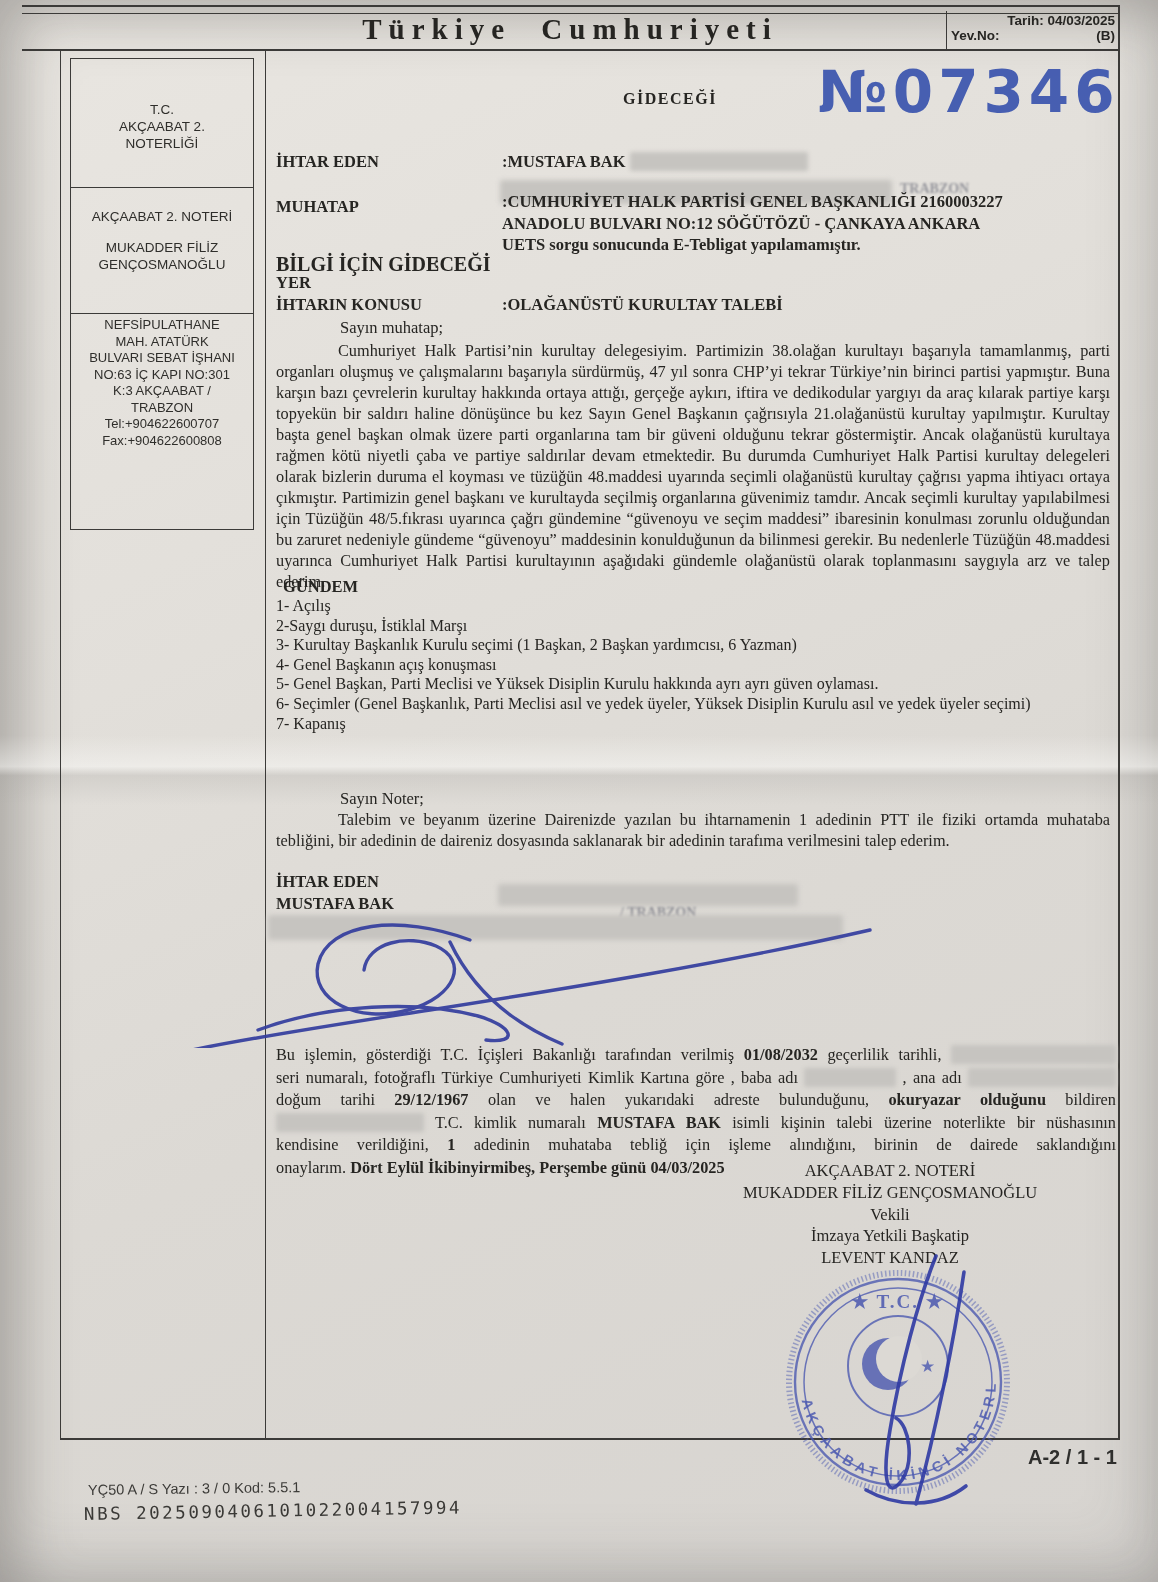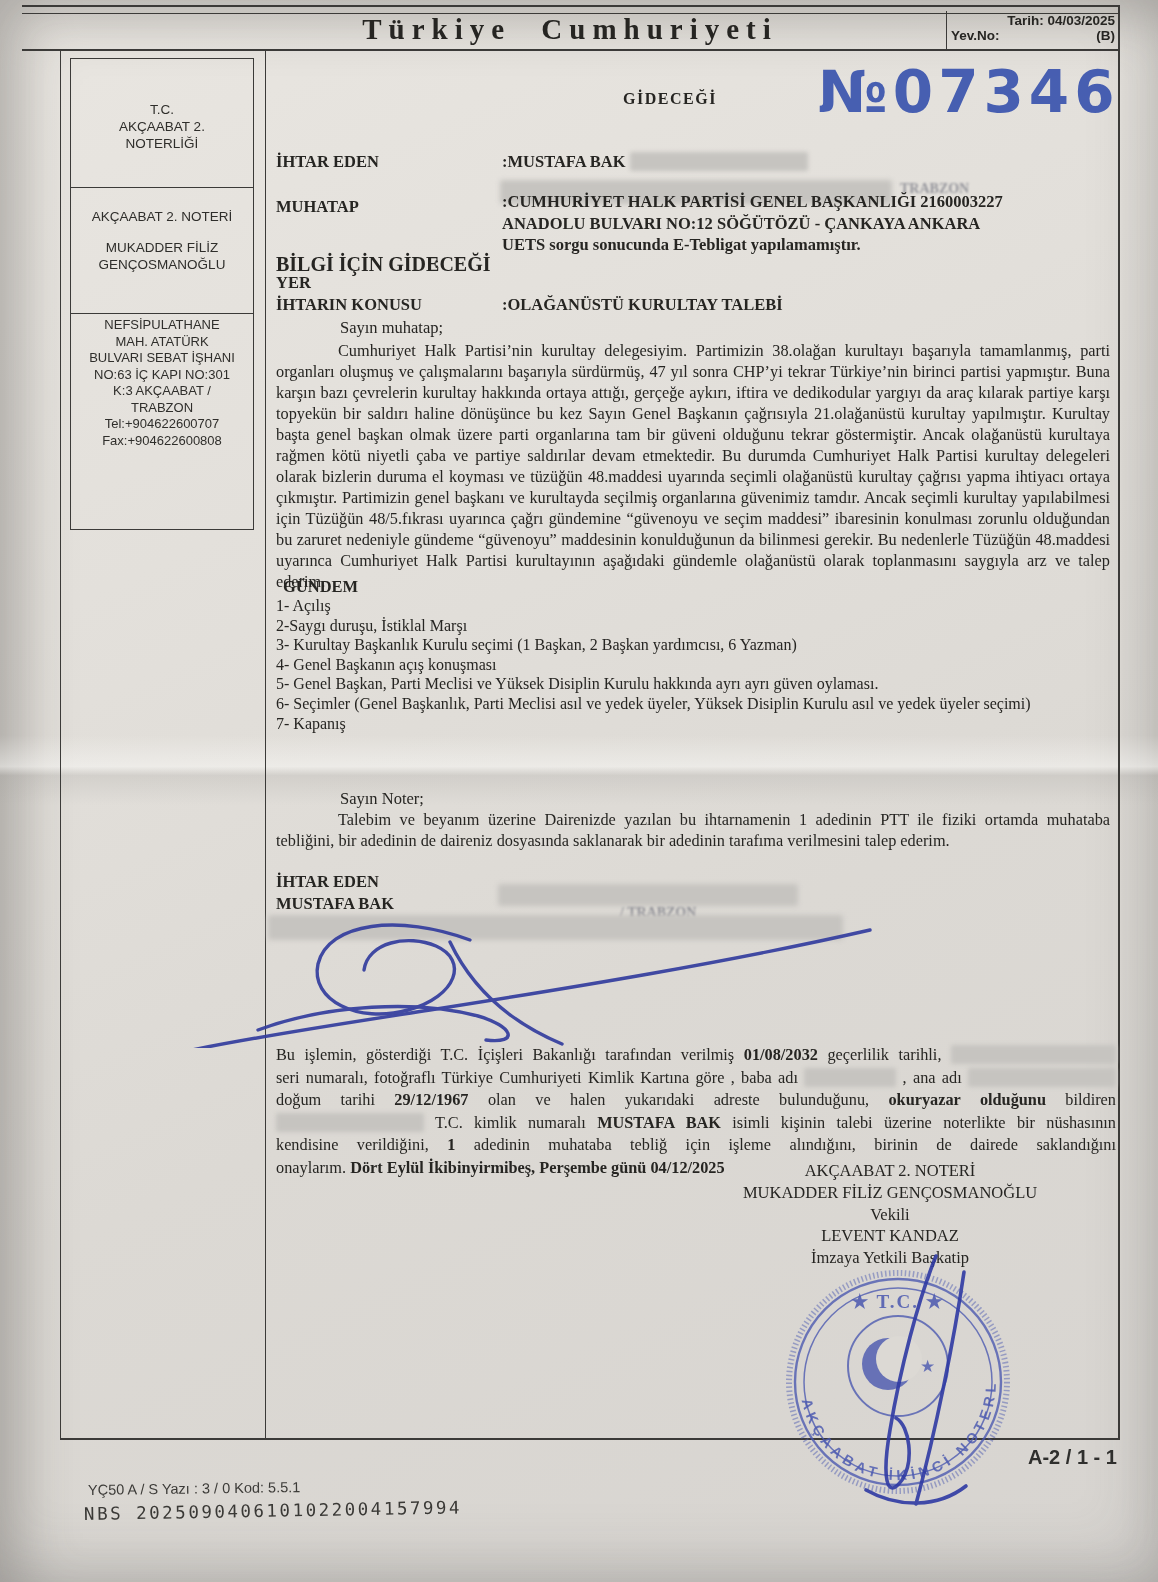--- a/index.html
+++ b/index.html
@@ -143,29 +143,29 @@
       <path d="M 280 26 C 298 64, 330 102, 392 128"></path>
     </g>
   </svg>
 
   <div class="abs serif" style="left:276px;top:1044px;width:840px;">
     <div class="cl-line"><span>Bu işlemin,  gösterdiği T.C. İçişleri Bakanlığı tarafından verilmiş </span><span style="font-weight: bold;">01/08/2032</span><span> geçerlilik tarihli, </span><span class="redact" style="width: 165px;"></span></div>
     <div class="cl-line"><span>seri numaralı, fotoğraflı Türkiye Cumhuriyeti Kimlik Kartına göre , baba adı </span><span class="redact" style="width: 92px;"></span><span> , ana adı </span><span class="redact" style="width: 148px;"></span></div>
     <div class="cl-line"><span>doğum tarihi </span><span style="font-weight: bold;">29/12/1967</span><span> olan ve halen yukarıdaki adreste bulunduğunu, </span><span style="font-weight: bold;">okuryazar olduğunu</span><span> bildiren</span></div>
     <div class="cl-line"><span class="redact" style="width: 148px;"></span><span> T.C. kimlik numaralı </span><span style="font-weight: bold;">MUSTAFA BAK</span><span> isimli kişinin talebi üzerine noterlikte bir nüshasının</span></div>
     <div class="cl-line"><span>kendisine verildiğini, </span><span style="font-weight: bold;">1</span><span> adedinin muhataba tebliğ için işleme alındığını, birinin de dairede saklandığını</span></div>
-    <div class="cl-last"><span>onaylarım.  </span><span style="font-weight: bold;">Dört Eylül İkibinyirmibeş, Perşembe günü 04/12/2025</span></div>
+    <div class="cl-last"><span>onaylarım.  </span><span style="font-weight: bold;">Dört Eylül İkibinyirmibeş, Perşembe günü 04/03/2025</span></div>
   </div>
 
   <div class="abs serif center" style="left:640px;top:1160px;width:500px;font-size:16.5px;line-height:21.8px;">
       <div>AKÇAABAT 2. NOTERİ</div>
       <div>MUKADDER FİLİZ GENÇOSMANOĞLU</div>
       <div>Vekili</div>
+      <div>İmzaya Yetkili Başkatip</div>
       <div>LEVENT KANDAZ</div>
-      <div>İmzaya Yetkili Başkatip</div>
     </div>
 
   <svg class="abs" style="left:768px;top:1250px;filter:blur(.4px);" width="264" height="272" viewBox="0 0 264 272">
     <g stroke="#4a58b0" fill="none" opacity="0.78">
       <circle cx="130" cy="132" r="109" stroke-width="6" stroke-dasharray="1.5 2.5" opacity="0.6"></circle>
       <circle cx="130" cy="132" r="103" stroke-width="2.4"></circle>
       <circle cx="130" cy="132" r="94" stroke-width="1.5"></circle>
       <circle cx="130" cy="116" r="50" stroke-width="2"></circle>
     </g>
     <g fill="#4a58b0" opacity="0.8">

